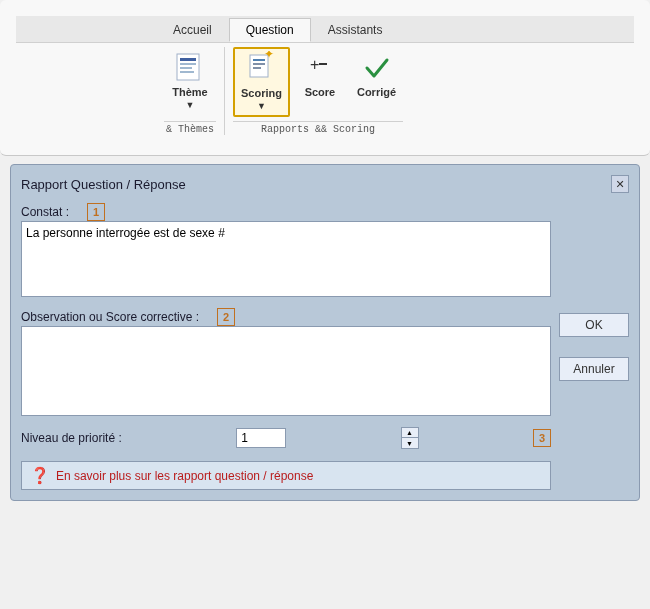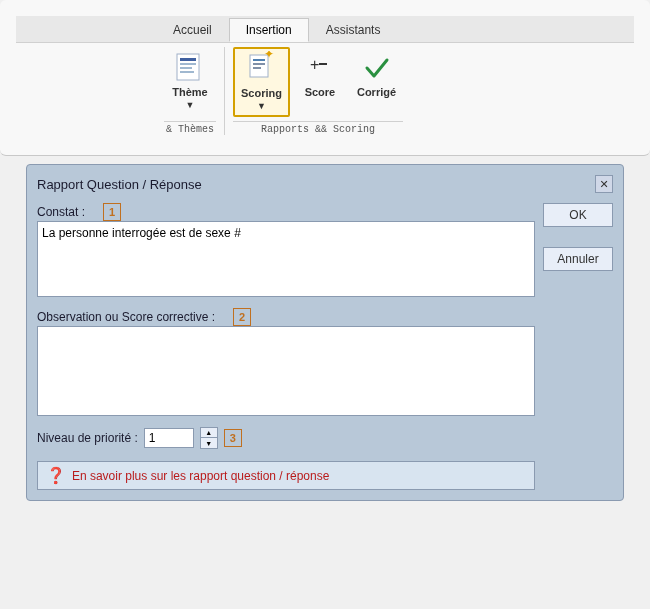--- a/index.html
+++ b/index.html
@@ -114,21 +114,21 @@
       text-align: center;
       border-top: 1px solid #d0d0d0;
       width: 100%;
       padding-top: 2px;
       font-family: Liberation Mono, monospace;
     }
 
     
     .dialog-wrapper {
       background: #b8c8d8;
-      margin: 8px 26px;
+      margin: 8px 10px;
       border: 1px solid #8a9ab0;
       border-radius: 4px;
       padding: 10px;
     }
 
     .dialog-title-bar {
       display: flex;
       justify-content: space-between;
       align-items: center;
       margin-bottom: 10px;
@@ -163,20 +163,21 @@
       display: flex;
       flex-direction: column;
       gap: 8px;
     }
 
     .dialog-sidebar {
       display: flex;
       flex-direction: column;
       gap: 20px;
       min-width: 70px;
+      justify-content: center;
     }
 
     .dialog-btn {
       padding: 4px 12px;
       background: #e8eef8;
       border: 1px solid #8a9ab0;
       cursor: pointer;
       font-size: 12px;
       color: #333;
       text-align: center;
@@ -220,21 +221,22 @@
       height: 76px;
     }
 
     .textarea-medium {
       height: 90px;
     }
 
     .priority-row {
       display: flex;
       align-items: center;
-      gap: 6px;
+      gap: 19px;
+      justify-content: space-between;
     }
 
     .priority-input {
       width: 50px;
       border: 1px solid #8a9ab0;
       padding: 2px 4px;
       font-size: 12px;
       background: #fff;
     }
 
@@ -281,21 +283,21 @@
       font-size: 12px;
       color: #b91c1c;
     }
   </style>
 </head>
 <body>
 
 <div class="ribbon-container">
   <div class="ribbon-tabs">
     <div class="ribbon-tab">Accueil</div>
-    <div class="ribbon-tab active">Insertion</div>
+    <div class="ribbon-tab active">Question</div>
     <div class="ribbon-tab">Assistants</div>
   </div>
 
   <div class="ribbon-content">
 
     <div class="ribbon-group">
       <div class="ribbon-items">
         <div class="ribbon-item">
           <div class="ribbon-item-icon">
 

